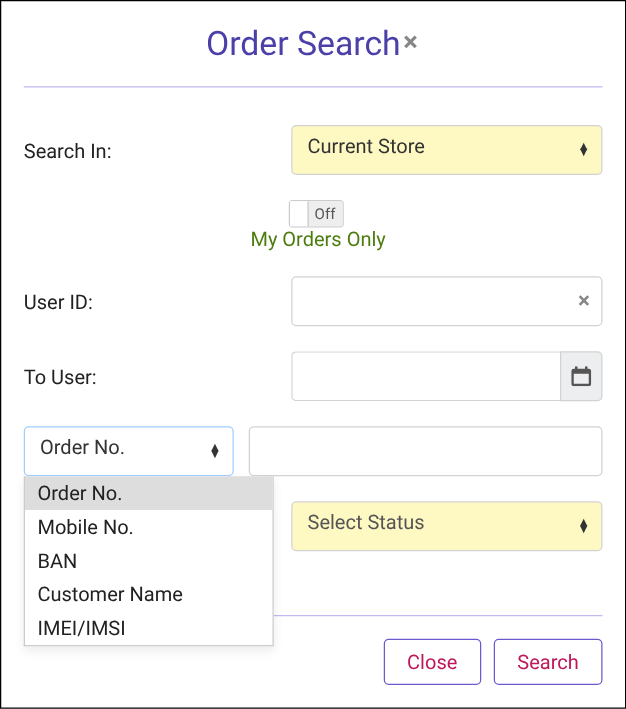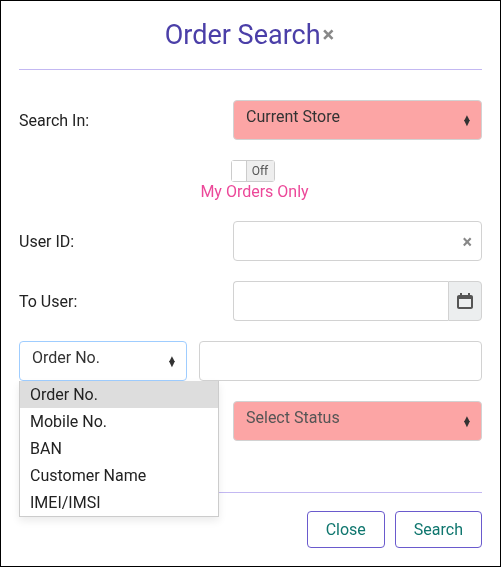--- a/index.html
+++ b/index.html
@@ -64,21 +64,21 @@
     border-radius: 4px;
     padding: 6px 30px 6px 12px;
     font-size: 16px;
     color: #333;
     background: #fff;
     outline: none;
     font-family: inherit;
   }
   .form-select {
     appearance: none;
-    background: #fca5a5;
+    background: #fef9c3;
     padding-left: 12px;
   }
   .select-arrows {
     position: absolute;
     right: 10px;
     top: 50%;
     transform: translateY(-50%);
     pointer-events: none;
     display: flex;
     flex-direction: column;
@@ -117,21 +117,21 @@
     color: #555;
     width: 28px;
     height: 20px;
     display: flex;
     align-items: center;
     justify-content: center;
     border-left: 1px solid #ccc;
   }
   .toggle-label {
     font-size: 16px;
-    color: #ec4899;
+    color: #4d7c0f;
   }
   .input-with-icon {
     position: relative;
     display: flex;
   }
   .input-with-icon .form-input {
     border-top-right-radius: 0;
     border-bottom-right-radius: 0;
     border-right: none;
   }
@@ -211,21 +211,21 @@
     gap: 10px;
     position: absolute;
     bottom: 18px;
     left: 18px;
     right: 18px;
   }
   .btn {
     padding: 8px 18px;
     border: 1px solid #6a5acd;
     background: #fff;
-    color: #0f766e;
+    color: #be185d;
     font-size: 16px;
     border-radius: 4px;
     cursor: pointer;
     font-family: inherit;
   }
   .cal-svg { width: 16px; height: 16px; }
 </style>
 </head>
 <body>
 

